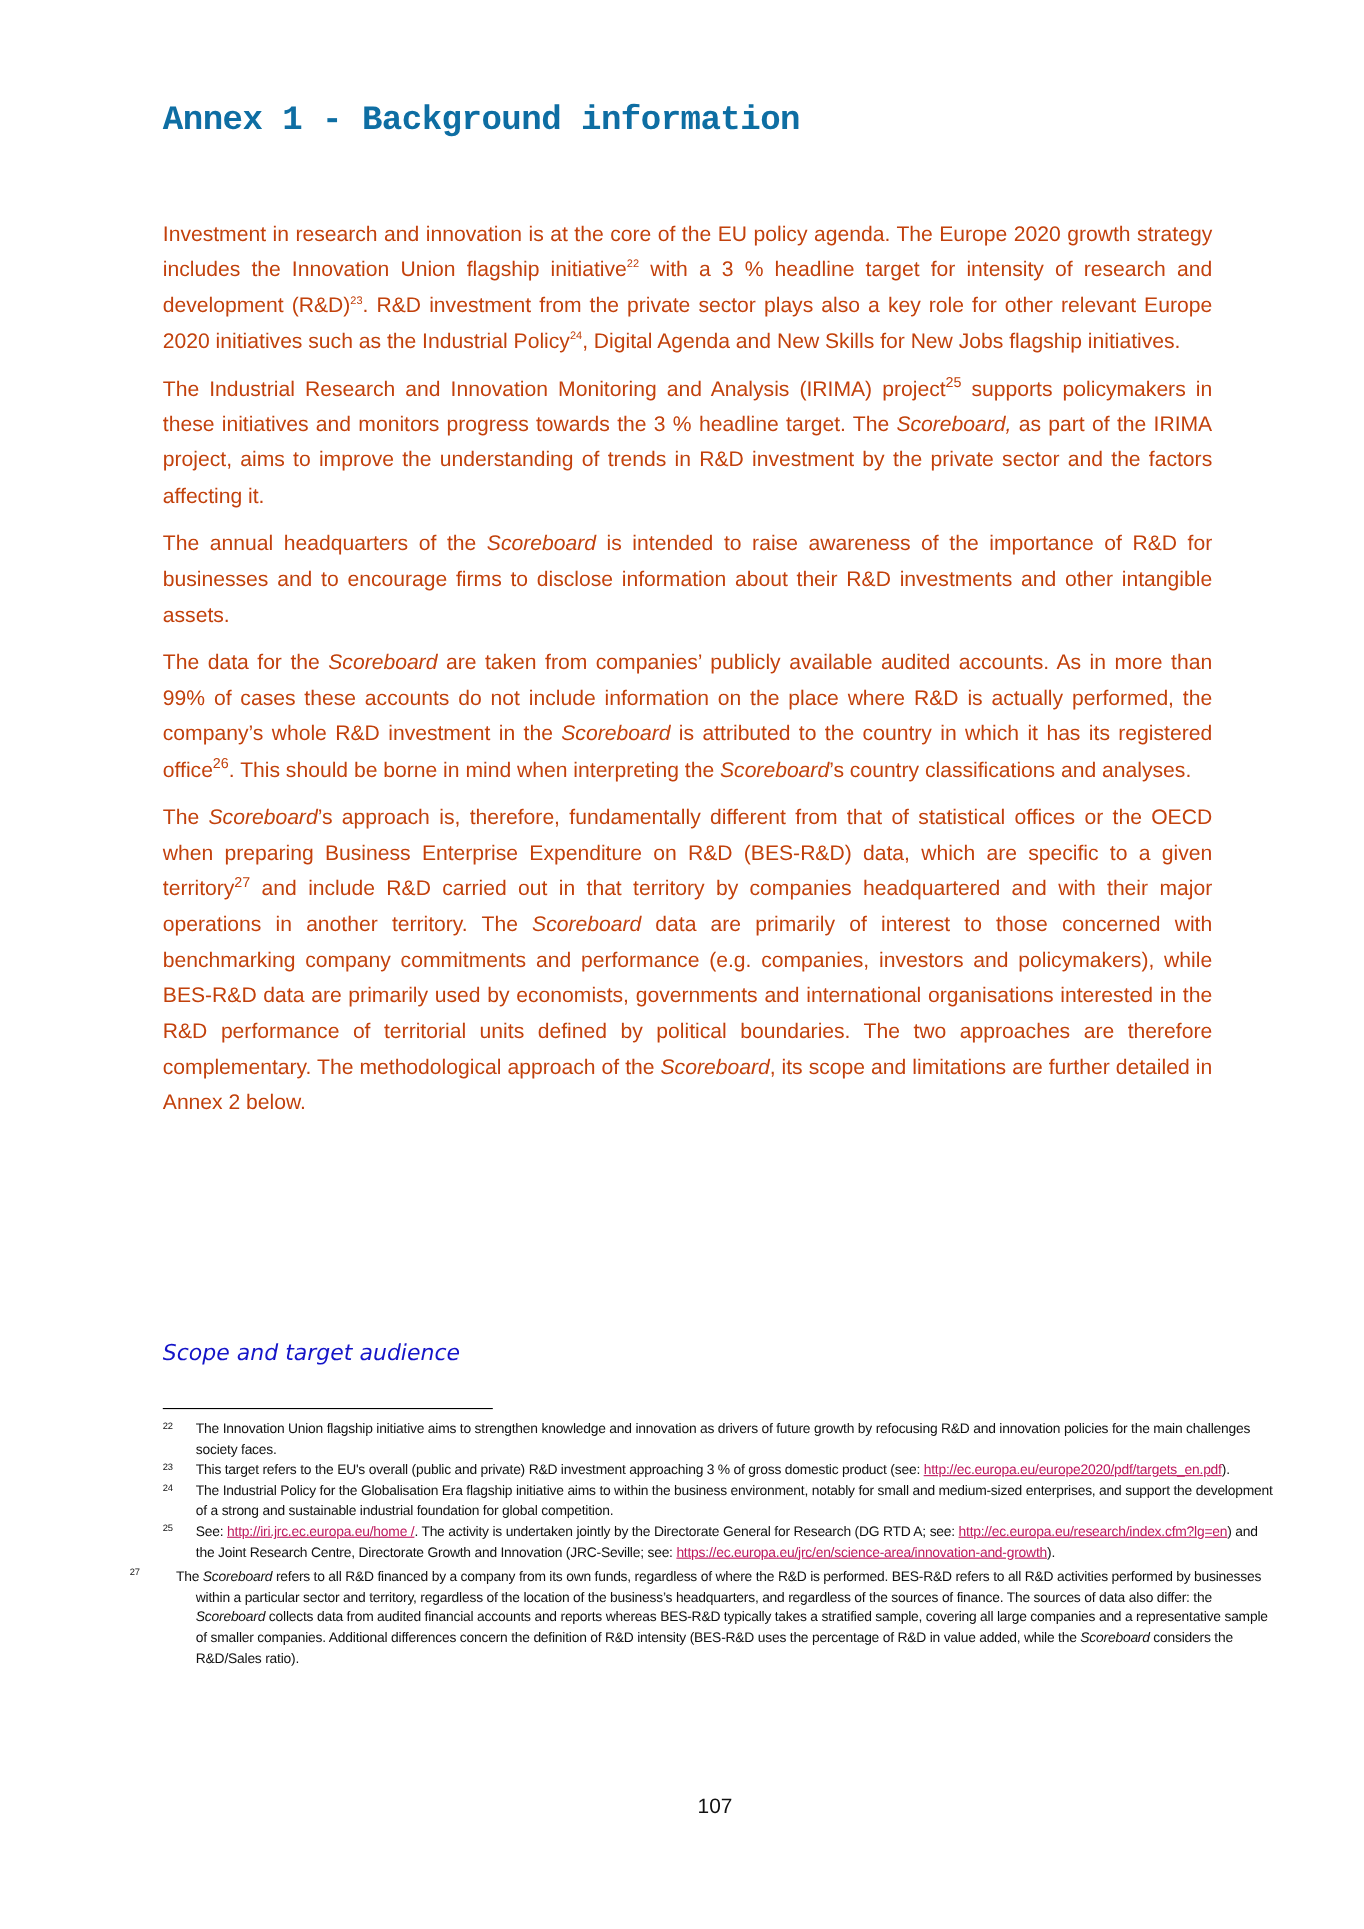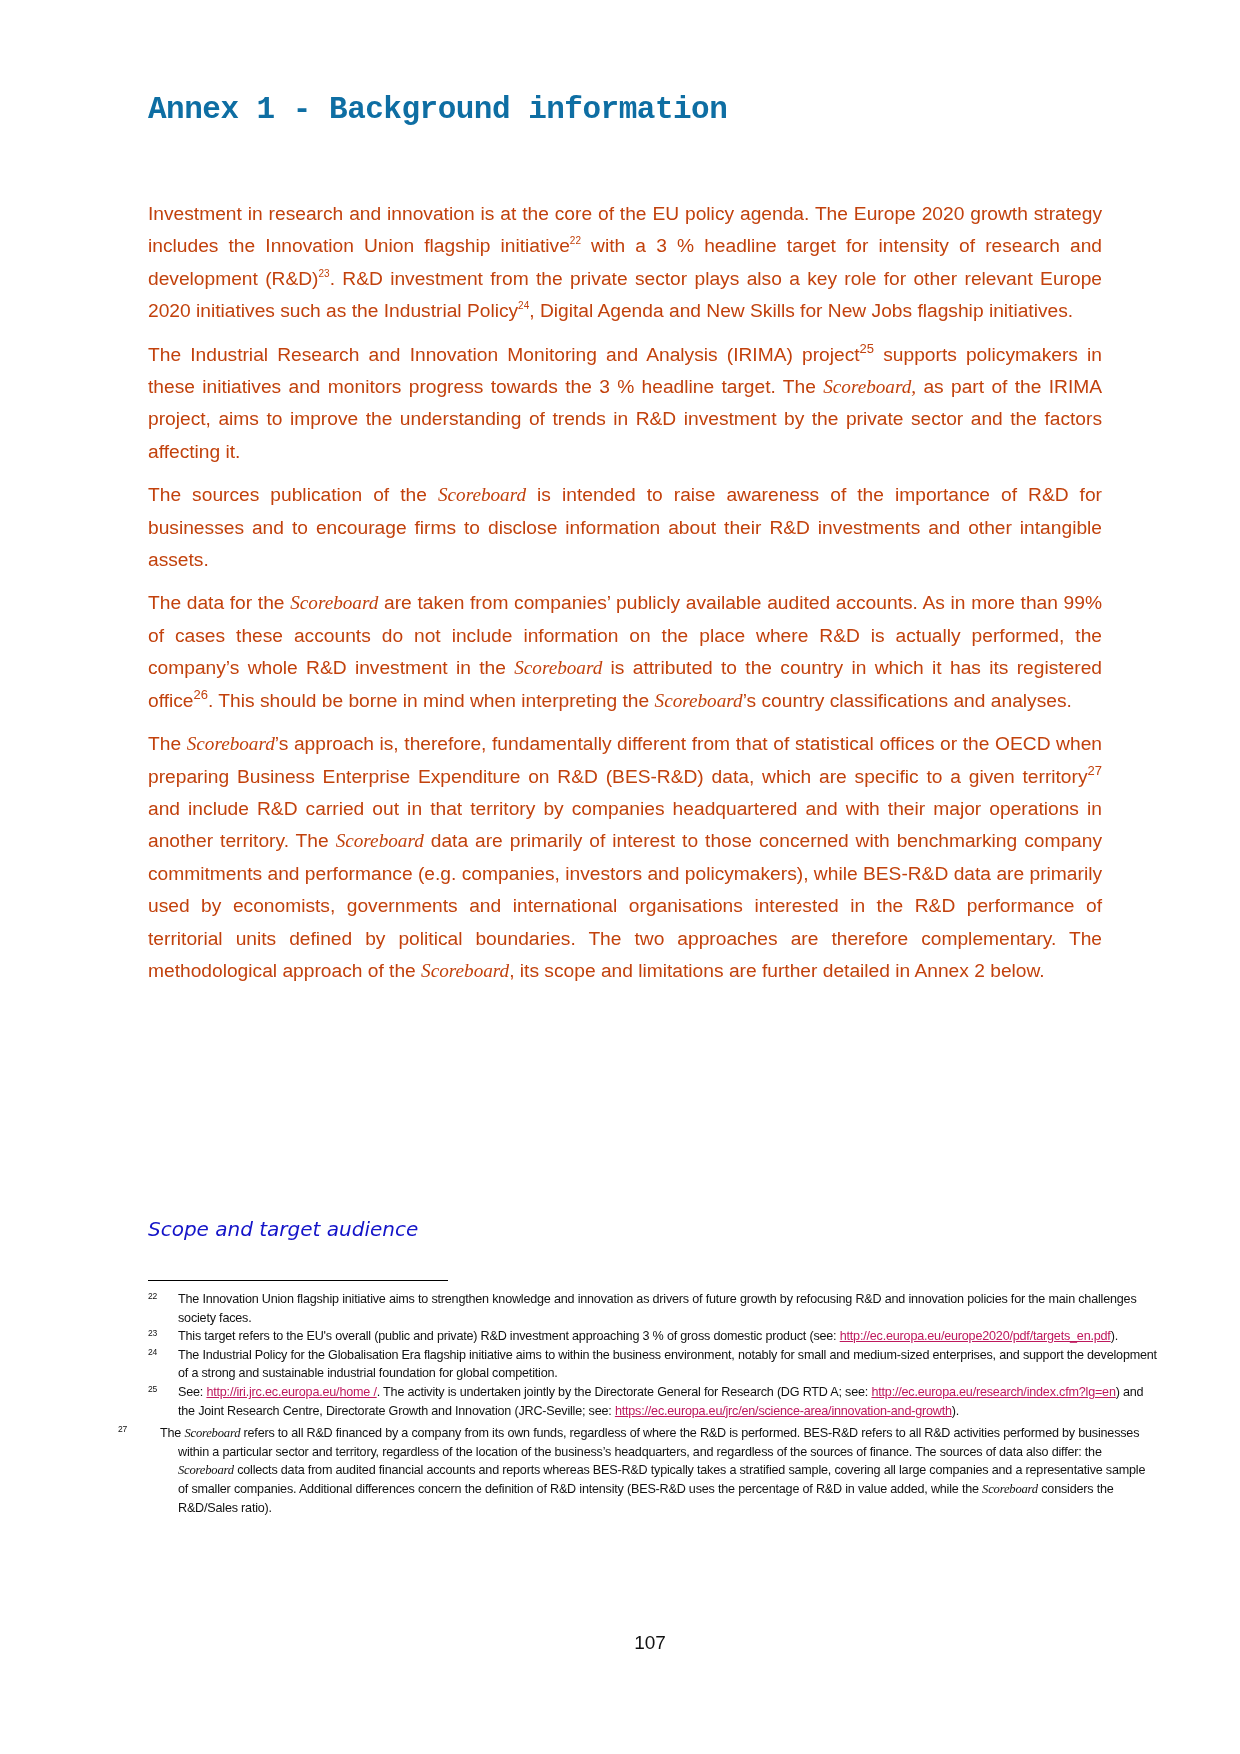--- a/index.html
+++ b/index.html
@@ -8,21 +8,21 @@
   .page-title { position: absolute; left: 148px; top: 92px; margin: 0;
          font-family: Liberation Mono, monospace; font-weight: bold; font-size: 31px;
          color: #0e6ea3; letter-spacing: -0.5px; }
   .body-text { position: absolute; left: 148px; width: 954px; top: 198px;
          font-family: "Liberation Sans", sans-serif; font-size: 19.2px; line-height: 32.4px;
          text-align: justify; color: #c2410c; }
   .body-text p { margin: 0 0 11px 0; }
   .body-text p.gap { margin-top: 4px; }
   .body-text sup { font-size: 10px; line-height: 0; vertical-align: 8px; }
   .body-text sup.big { font-size: 13px; }
-  i { font-style: italic; font-family: Liberation Serif, serif; }
+  i { font-style: italic; }
   .section-heading { position: absolute; left: 148px; top: 1217px; margin: 0;
          font-family: "DejaVu Sans", sans-serif; font-style: italic; font-weight: normal;
          font-size: 20px; color: #1414c8; }
   .fn-rule { position: absolute; left: 148px; top: 1280px; width: 300px; height: 0;
          border-top: 1px solid #000; }
   .footnotes { position: absolute; left: 148px; width: 1010px; top: 1290px;
          font-family: "Liberation Sans", sans-serif; font-size: 12.6px; line-height: 18.6px;
          color: #111; letter-spacing: -0.2px; }
   .fn { position: relative; padding-left: 30px; margin: 0; }
   .fn .num { position: absolute; left: 0; top: -3px; font-size: 8.5px; }
@@ -36,21 +36,21 @@
 </head>
 <body>
 
 <h1 class="page-title">Annex 1 - Background information</h1>
 
 <div class="body-text">
   <p><span>Investment in research and innovation is at the core of the EU policy agenda. The Europe 2020 growth strategy includes the Innovation Union flagship initiative</span><sup>22</sup><span> with a 3&nbsp;% headline target for intensity of research and development (R&amp;D)</span><sup>23</sup><span>.  R&amp;D investment from the private sector plays also a key role for other relevant Europe 2020 initiatives such as the Industrial Policy</span><sup>24</sup><span>, Digital Agenda and New Skills for New Jobs flagship initiatives.</span></p>
 
   <p><span>The Industrial Research and Innovation Monitoring and Analysis (IRIMA) project</span><sup class="big">25</sup><span> supports policymakers in these initiatives and monitors progress towards the 3&nbsp;% headline target. The </span><i>Scoreboard,</i><span> as part of the IRIMA project, aims to improve the understanding of trends in R&amp;D investment by the private sector and the factors affecting it.</span></p>
 
-  <p class="gap"><span>The sources publication of the </span><i>Scoreboard</i><span> is intended to raise awareness of the importance of R&amp;D for businesses and to encourage firms to disclose information about their R&amp;D investments and other intangible assets.</span></p>
+  <p class="gap"><span>The annual headquarters of the </span><i>Scoreboard</i><span> is intended to raise awareness of the importance of R&amp;D for businesses and to encourage firms to disclose information about their R&amp;D investments and other intangible assets.</span></p>
 
   <p><span>The data for the </span><i>Scoreboard</i><span> are taken from companies’ publicly available audited accounts. As in more than 99% of cases these accounts do not include information on the place where R&amp;D is actually performed, the company’s whole R&amp;D investment in the </span><i>Scoreboard</i><span> is attributed to the country in which it has its registered office</span><sup class="big">26</sup><span>. This should be borne in mind when interpreting the </span><i>Scoreboard</i><span>’s country classifications and analyses.</span></p>
 
   <p><span>The </span><i>Scoreboard</i><span>’s approach is, therefore, fundamentally different from that of statistical offices or the OECD when preparing Business Enterprise Expenditure on R&amp;D (BES-R&amp;D) data, which are specific to a given territory</span><sup class="big">27</sup><span> and include R&amp;D carried out in that territory by companies headquartered and with their major operations in another territory. The </span><i>Scoreboard</i><span> data are primarily of interest to those concerned with benchmarking company commitments and performance (e.g. companies, investors and policymakers), while BES-R&amp;D data are primarily used by economists, governments and international organisations interested in the R&amp;D performance of territorial units defined by political boundaries. The two approaches are therefore complementary. The methodological approach of the </span><i>Scoreboard</i><span>, its scope and limitations are further detailed in Annex 2 below.</span></p>
 </div>
 
 <h2 class="section-heading">Scope and target audience</h2>
 
 <div class="fn-rule"></div>
 

